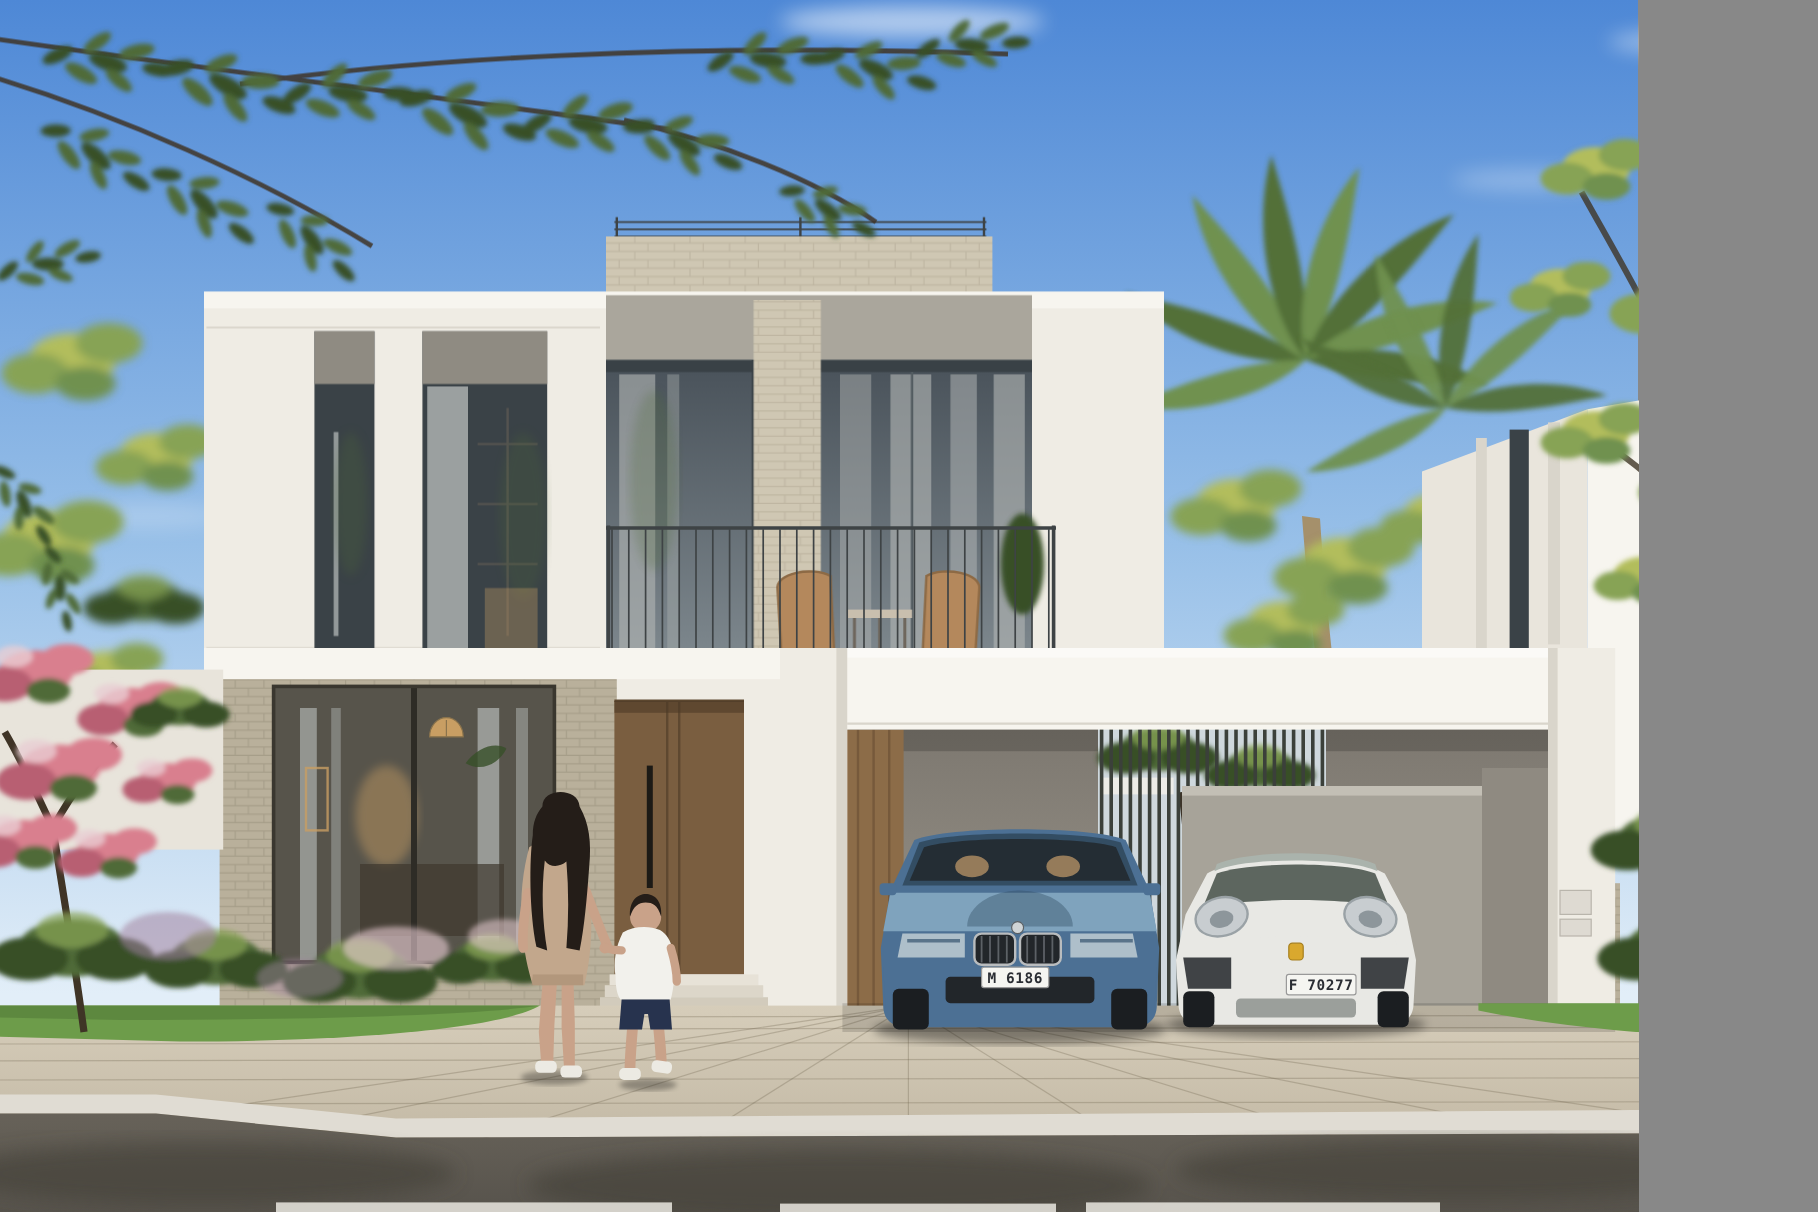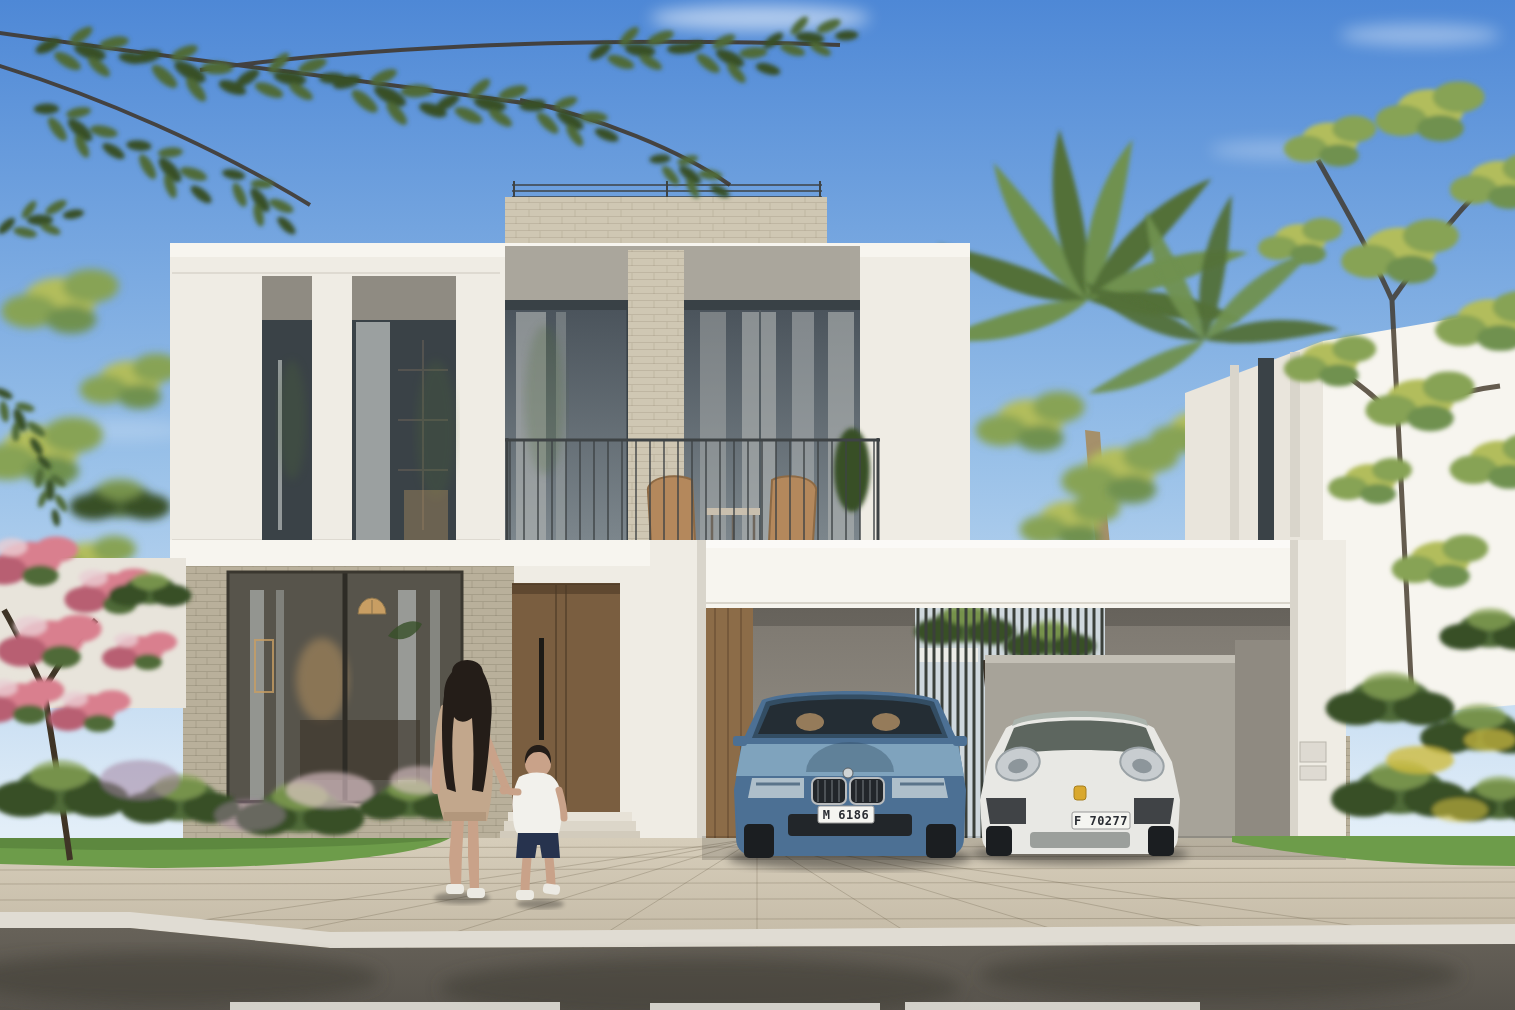--- a/index.html
+++ b/index.html
@@ -1,16 +1,16 @@
 <!DOCTYPE html>
 <html style="--sky-top: #4e88d6; --sky-mid: #98c0e8; --sky-horizon: #e2eef8; --cloud: #ffffff; --facade: #efece4; --facade-bright: #f7f5ef; --facade-shade: #d9d5cb; --soffit: #aaa69c; --stone: #cfc7b3; --stone-dark: #b9b09b; --glass-top: #49525a; --glass-bot: #7d878d; --glass-dark: #3a4247; --curtain: #b4b8b6; --railing: #3e4345; --wood-door: #7a5e40; --wood-door-dark: #5e4830; --wood-panel: #8c6c48; --interior-base: #57544b; --interior-warm: #c89e63; --wall-grey: #8f8a81; --wall-grey-light: #a7a399; --gate-dark: #3b403a; --foliage: #4f6b38; --foliage-dark: #374f28; --foliage-light: #87a355; --foliage-yellow: #b2bd5c; --palm: #6f9150; --palm-dark: #527039; --trunk: #3f3426; --palm-trunk: #a5906b; --flower-pink: #d97f8e; --flower-pink-dark: #b85f72; --flower-pale: #e9cdd3; --flower-purple: #a384a0; --flower-yellow: #cdbb3e; --grass: #6d9c4a; --grass-dark: #547b38; --paver: #d6cdba; --paver-dark: #c2b8a4; --curb: #e0dcd3; --road: #676259; --road-shadow: #3f3c36; --marking: #eae8e1; --car-blue: #4c7094; --car-blue-light: #7fa3bd; --car-blue-dark: #334d63; --car-glass: #242d34; --car-interior-tan: #a98a62; --car-white: #e8e8e4; --car-white-shade: #c7c8c3; --car-roof-grey: #aab3ac; --car-detail-dark: #22262a; --chrome: #b9bcbe; --plate-bg: #f5f5f1; --plate-text: #2a2d33; --crest-yellow: #d9a82e; --skin: #c9a289; --hair-dark: #241d18; --dress-tan: #c2a78c; --dress-tan-dark: #a78c72; --shirt-white: #f2f1ec; --shorts-navy: #27334e; --shoe-white: #eceae3; --wicker: #b4885c; --wicker-dark: #8d6a45;"><head>
 <meta charset="utf-8">
 <style>
   html,body{margin:0;padding:0;background:#888;}
-  .stage{position:relative;width:1515px;height:1010px;overflow:hidden;
+  .stage{position:relative;width:1365px;height:1010px;overflow:hidden;
          font-family:"Liberation Sans", sans-serif;}
   .stage svg{position:absolute;inset:0;display:block;}
   .plate-txt{font-family:"DejaVu Sans Mono", monospace;font-weight:bold;
              fill:var(--plate-text);letter-spacing:.5px;}
 </style>
 </head>
 <body>
 
 <div class="stage">
 <svg viewBox="0 0 1515 1010" width="1515" height="1010">

